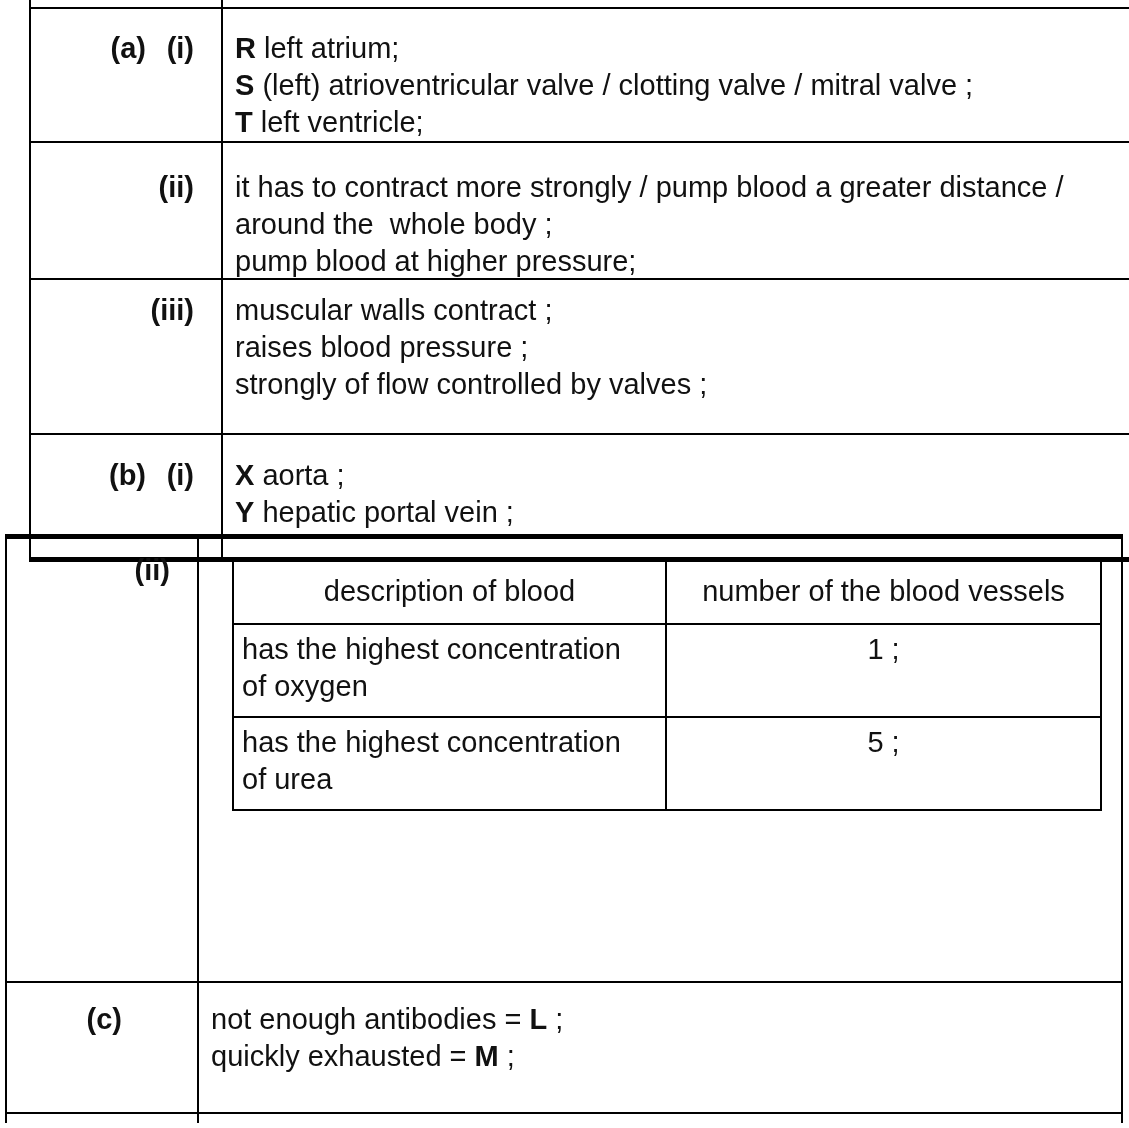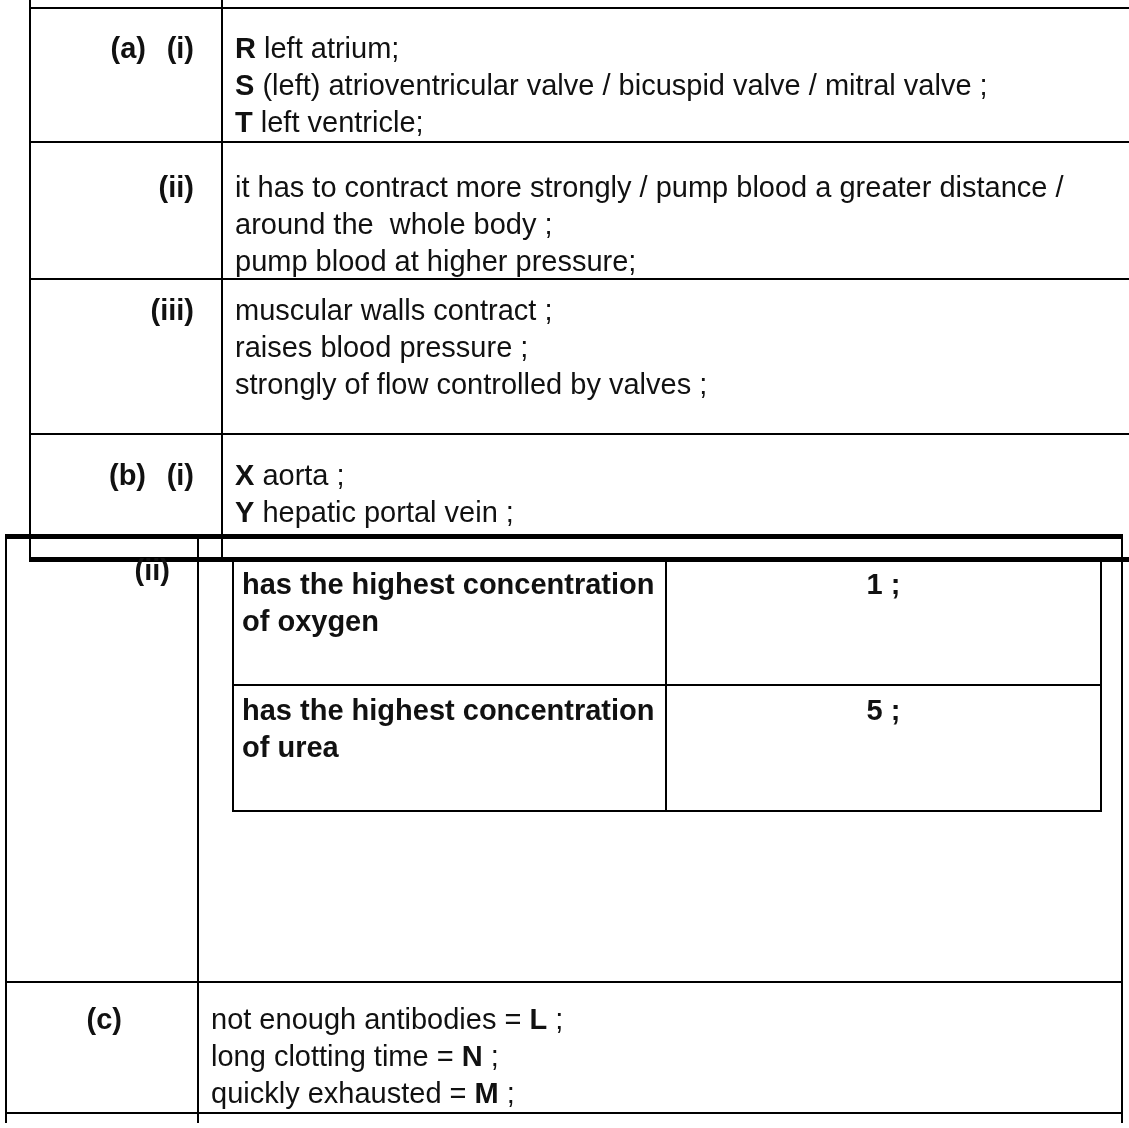--- a/index.html
+++ b/index.html
@@ -54,42 +54,42 @@
     table-layout:fixed;
   }
   table.inner th, table.inner td{
     border:2px solid #000;
     box-sizing:border-box;
     font-weight:normal;
   }
   table.inner th{height:65px;text-align:center;vertical-align:middle;padding:0 6px;}
   col.c-desc{width:433px;}
   col.c-num{width:435px;}
-  table.inner td{height:126px;vertical-align:top;padding:6px 6px 0 8px;font-weight:bold;}
+  table.inner td{height:93px;vertical-align:top;padding:6px 6px 0 8px;}
   table.inner td.num{text-align:center;padding-left:0;padding-right:0;}
 </style>
 </head>
 <body>
 
 <div class="sheet">
 
   <div class="block block1">
 
     <div class="row sliver1">
       <div class="lab"></div>
       <div class="content"></div>
     </div>
 
     <div class="row bt r-ai">
       <div class="lab pt21">
         <span class="lab-letter">(a)</span><span class="lab-num">(i)</span>
       </div>
       <div class="content pt21">
         <div class="line"><b>R</b><span> left atrium;</span></div>
-        <div class="line"><b>S</b><span> (left) atrioventricular valve / bicuspid valve / mitral valve ;</span></div>
+        <div class="line"><b>S</b><span> (left) atrioventricular valve / clotting valve / mitral valve ;</span></div>
         <div class="line"><b>T</b><span> left ventricle;</span></div>
       </div>
     </div>
 
     <div class="row bt r-ii">
       <div class="lab pt26">
         <span class="lab-letter"></span><span class="lab-num">(ii)</span>
       </div>
       <div class="content pt26">
         <div class="line">it has to contract more strongly / pump blood a greater distance /</div>
@@ -127,20 +127,24 @@
       <div class="lab pt13">
         <span class="lab-letter"></span><span class="lab-num">(ii)</span>
       </div>
       <div class="content">
         <table class="inner">
           <colgroup>
               <col class="c-desc">
               <col class="c-num">
             </colgroup>
           <tbody>
+              <tr>
+            <th>description of blood</th>
+            <th>number of the blood vessels</th>
+          </tr>
           <tr>
             <td>
               <div>has the highest concentration</div>
               <div>of oxygen</div>
             </td>
             <td class="num">1 ;</td>
           </tr>
           <tr>
             <td>
               <div>has the highest concentration</div>
@@ -152,21 +156,20 @@
           </table>
       </div>
     </div>
 
     <div class="row bt r-c">
       <div class="lab pt18">
         <span class="lab-letter">(c)</span><span class="lab-num"></span>
       </div>
       <div class="content pt18">
         <div class="line"><span>not enough antibodies = </span><b>L</b><span> ;</span></div>
-        <div class="line"><span>long clotting time = </span><b>N</b><span> ;</span></div>
         <div class="line"><span>quickly exhausted = </span><b>M</b><span> ;</span></div>
       </div>
     </div>
 
     <div class="row bt sliver2">
       <div class="lab"></div>
       <div class="content"></div>
     </div>
 
   </div>

